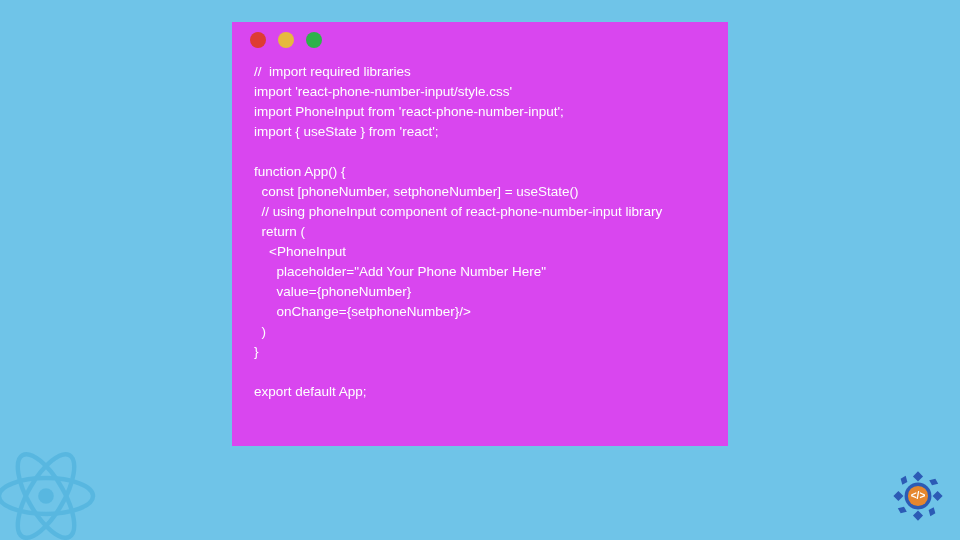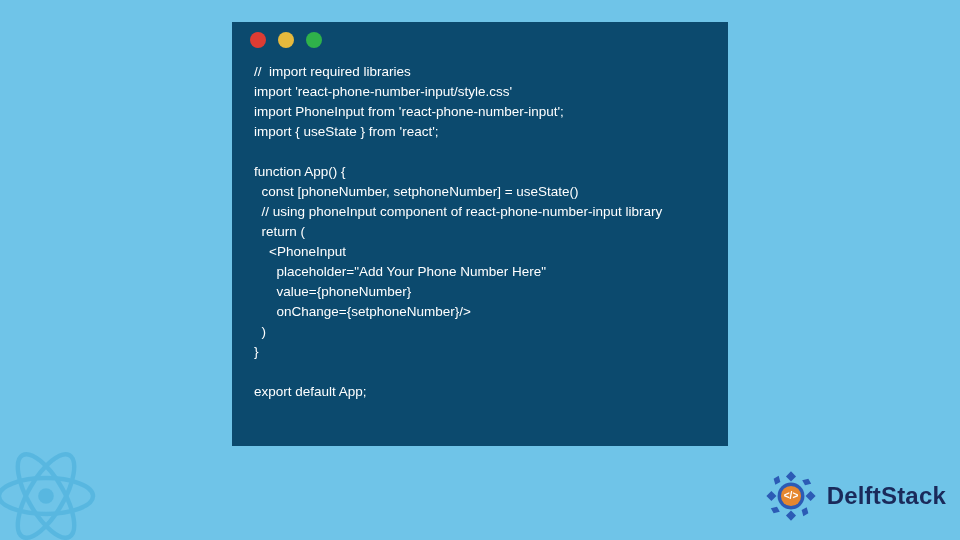--- a/index.html
+++ b/index.html
@@ -11,21 +11,21 @@
     font-family: -apple-system, BlinkMacSystemFont, "Segoe UI", Arial, sans-serif;
     position: relative;
     overflow: hidden;
   }
   .code-window {
     position: absolute;
     left: 232px;
     top: 22px;
     width: 496px;
     height: 424px;
-    background: #0c4a6e;
+    background: #d946ef;
     box-sizing: border-box;
   }
   .titlebar {
     height: 36px;
     display: flex;
     align-items: center;
     padding-left: 18px;
     gap: 12px;
   }
   .dot { width: 16px; height: 16px; border-radius: 50%; }
@@ -121,14 +121,13 @@
           <polygon points="-31,31 -36,22 -25,19 -20,28"></polygon>
           <polygon points="-31,-31 -22,-36 -19,-25 -28,-20"></polygon>
           <polygon points="31,31 22,36 19,25 28,20"></polygon>
         </g>
         <circle r="24" fill="#2c5bb5"></circle>
         <circle r="18" fill="#e5872f"></circle>
         <text x="0" y="6" text-anchor="middle" font-size="18" font-weight="700" fill="#ffffff" font-family="Arial">&lt;/&gt;</text>
       </g>
     </svg>
   </div>
-  <div class="brand-text">DelftStack</div>
 </div>
 
 </body></html>

